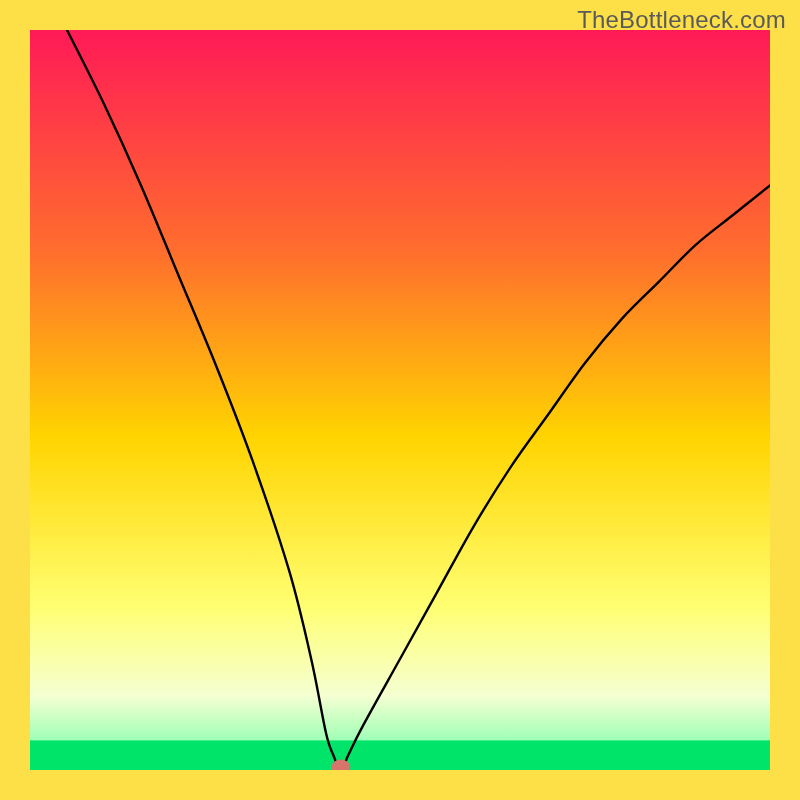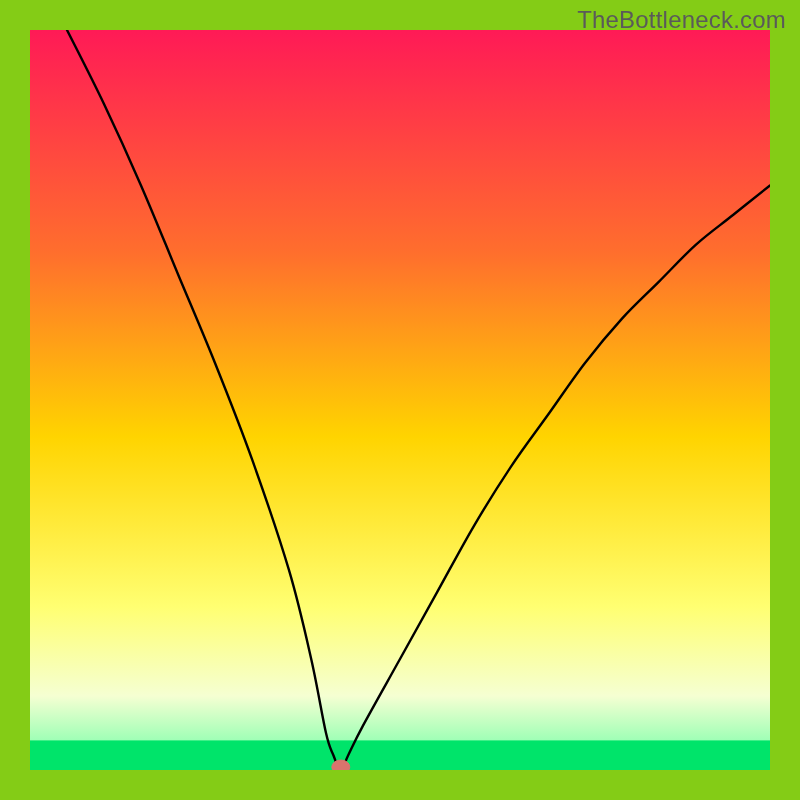--- a/index.html
+++ b/index.html
@@ -8,21 +8,21 @@
     width: 800px;
     height: 800px;
     overflow: hidden;
     background: #000;
     font-family: Arial, Helvetica, sans-serif;
   }
   .frame {
     position: relative;
     width: 800px;
     height: 800px;
-    background: #84cc16;
+    background: #fde047;
   }
   .watermark {
     position: absolute;
     top: 6px;
     right: 14px;
     color: #5a5a5a;
     font-size: 24px;
     font-weight: 500;
     letter-spacing: 0.2px;
     z-index: 5;

